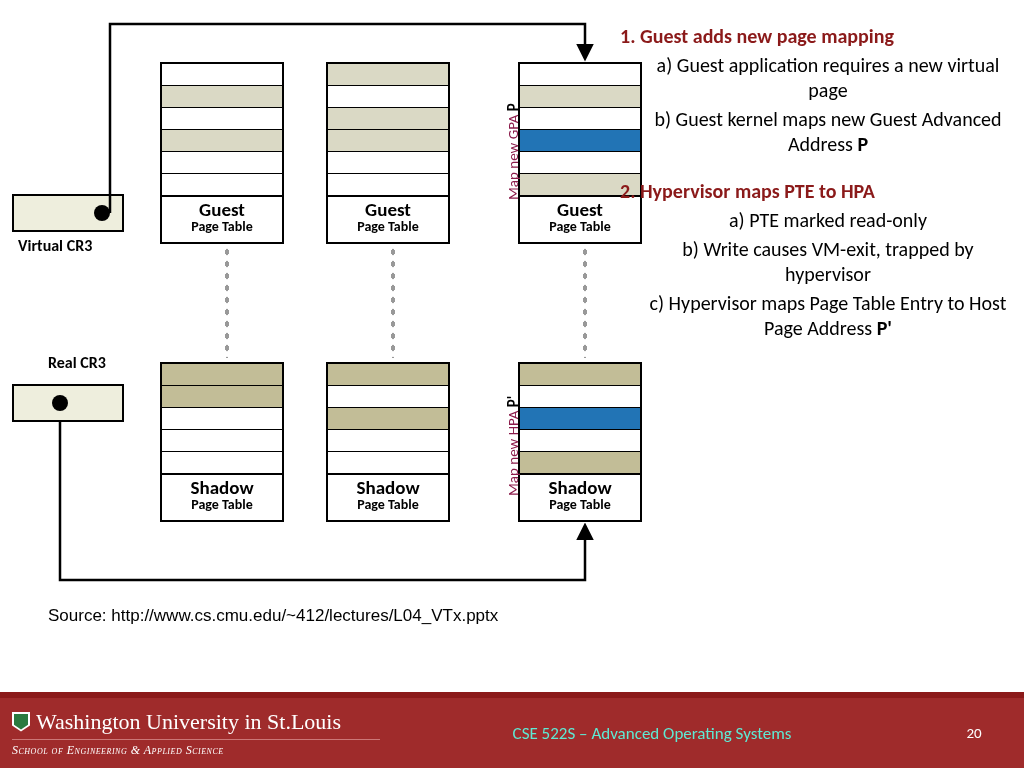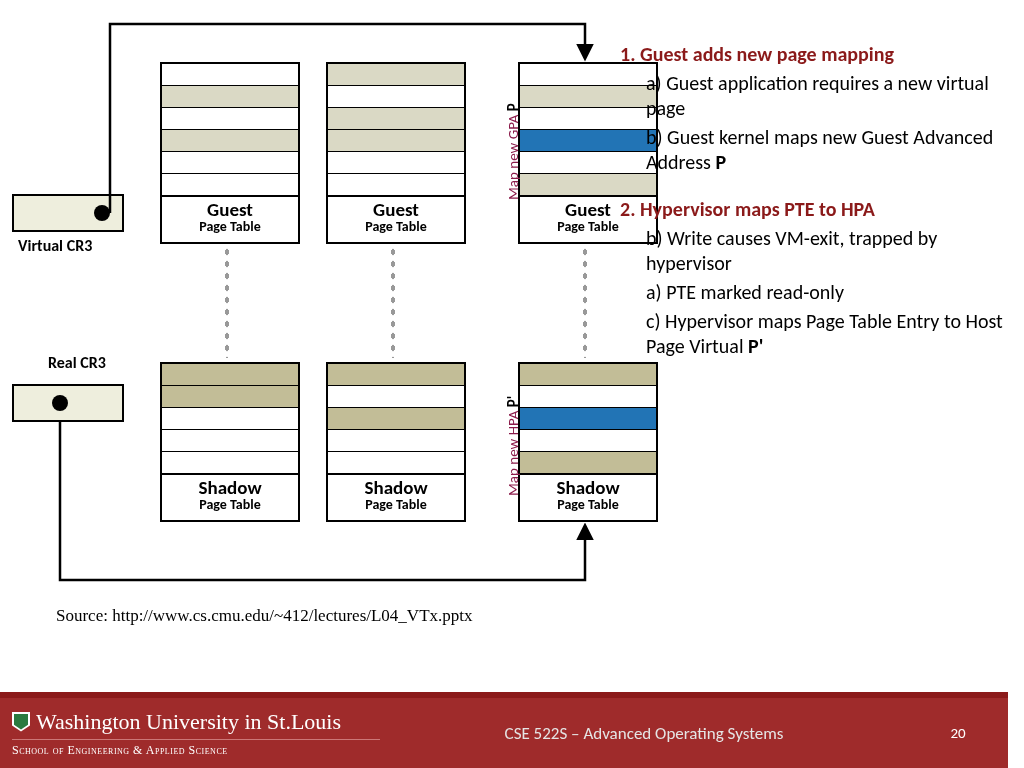--- a/index.html
+++ b/index.html
@@ -1,36 +1,36 @@
 <!DOCTYPE html>
 <html><head>
 <meta charset="utf-8">
 <style>
   * { box-sizing: border-box; margin: 0; padding: 0; }
   body { width: 1024px; height: 768px; font-family: Calibri, Arial, sans-serif; background: #fff; position: relative; overflow: hidden; }
   
   .slide { width: 100%; height: 100%; position: relative; }
   
   
-  .footer { position: absolute; bottom: 0; left: 0; right: 16px; height: 78px; }
+  .footer { position: absolute; bottom: 0; left: 0; right: 0; height: 78px; }
   .footer-darkline { position: absolute; bottom: 70px; left: 0; right: 0; height: 6px; background: #8b1a1a; }
   .footer-main { position: absolute; bottom: 0; left: 0; right: 0; height: 70px; background: #9f2b2b; display: flex; align-items: center; }
   .footer-logo { width: 380px; height: 100%; display: flex; flex-direction: column; justify-content: center; padding-left: 12px; color: #fff; }
   .footer-univ { font-family: Georgia, serif; font-size: 22px; }
-  .footer-school { font-family: Georgia, serif; font-size: 12px; letter-spacing: 0.5px; border-top: 1px solid #c77; margin-top: 4px; padding-top: 3px; font-variant: small-caps; }
-  .footer-course { flex: 1; text-align: center; color: #e5e5e5; font-size: 17px; }
+  .footer-school { font-family: Georgia, serif; font-size: 12px; letter-spacing: 0.5px; border-top: 1px solid #c77; margin-top: 4px; padding-top: 3px; font-variant: small-caps; font-style: italic; }
+  .footer-course { flex: 1; text-align: center; color: #5eead4; font-size: 17px; }
   .footer-page { width: 100px; text-align: center; color: #fff; font-size: 15px; }
   .shield { display: inline-block; width: 18px; height: 20px; background: #fff; margin-right: 6px; vertical-align: -3px; clip-path: polygon(0 0, 100% 0, 100% 70%, 50% 100%, 0 70%); position: relative; }
   .shield::after { content:""; position:absolute; inset:2px; background:#2b7a3f; clip-path: polygon(0 0, 100% 0, 100% 70%, 50% 100%, 0 70%); }
   
   
   .diagram { position: absolute; top: 0; left: 0; width: 620px; height: 640px; }
   
   
-  .pt { position: absolute; width: 140px; border: 2px solid #000; background: #fff; }
+  .pt { position: absolute; width: 124px; border: 2px solid #000; background: #fff; }
   .pt .row { height: 22px; border-bottom: 1px solid #000; background: #fff; }
   .pt .row.fill-a { background: #dad9c5; } 
   .pt .row.fill-b { background: #c2bd97; } 
   .pt .row.fill-blue { background: #2274b5; }
   .pt .row:first-child { border-top: none; }
   .pt .label { height: 46px; border-top: 1px solid #000; text-align: center; padding-top: 3px; }
   .pt .label .t1 { font-weight: bold; font-size: 19px; line-height: 1; }
   .pt .label .t2 { font-size: 14px; line-height: 1.1; font-weight: bold; }
   
   
@@ -43,27 +43,27 @@
   .dotv::before { content: ""; position: absolute; inset: 0; background-image: radial-gradient(#999 42%, transparent 43%); background-size: 6px 12px; background-repeat: repeat-y; }
   
   
   svg.arrows { position: absolute; top: 0; left: 0; width: 620px; height: 640px; pointer-events: none; }
   
   
   .vlabel { position: absolute; transform: rotate(-90deg); transform-origin: left top; font-size: 15px; color: #8b1a4a; white-space: nowrap; }
   .vlabel b { color: #000; }
   
   
-  .rcol { position: absolute; top: 24px; left: 620px; width: 390px; font-size: 20px; line-height: 1.25; margin-top: 18px; }
+  .rcol { position: absolute; top: 24px; left: 620px; width: 390px; font-size: 20px; line-height: 1.25; }
   .rcol .h { color: #8b1a1a; font-weight: bold; }
-  .rcol .sub { padding-left: 26px; }
+  .rcol .sub { padding-left: 26px; text-align: center; }
   .rcol .item { margin-bottom: 4px; }
   .rcol .spacer { height: 18px; }
   
-  .source { position: absolute; left: 56px; top: 606px; font-size: 17px; font-family: Liberation Serif, serif; }
+  .source { position: absolute; left: 48px; top: 606px; font-size: 17px; font-family: Liberation Sans, sans-serif; }
 </style>
 </head>
 <body>
 
 <div class="slide">
 
   <div class="diagram">
 
     <div class="crbox" style="left:12px;top:194px;">
       <div class="dot" style="right:12px;"></div>
@@ -169,23 +169,23 @@
       <path d="M 60 420 L 60 580 L 585 580 L 585 526" fill="none" stroke="#000" stroke-width="2.5" marker-end="url(#ah)"></path>
     </svg>
   </div>
 
   <div class="rcol">
     <div class="item"><span class="h"><span>1. </span><span>Guest adds new page mapping</span></span></div>
     <div class="item sub">a) Guest application requires a new virtual page</div>
     <div class="item sub"><span>b) Guest kernel maps new Guest Advanced Address </span><b>P</b></div>
     <div class="spacer"></div>
     <div class="item"><span class="h"><span>2. </span><span>Hypervisor maps PTE to HPA</span></span></div>
+    <div class="item sub">a) PTE marked read-only</div>
     <div class="item sub">b) Write causes VM-exit, trapped by hypervisor</div>
-    <div class="item sub">a) PTE marked read-only</div>
-    <div class="item sub"><span>c) Hypervisor maps Page Table Entry to Host Page Virtual </span><b>P'</b></div>
+    <div class="item sub"><span>c) Hypervisor maps Page Table Entry to Host Page Address </span><b>P'</b></div>
   </div>
 
   <div class="source">Source: http://www.cs.cmu.edu/~412/lectures/L04_VTx.pptx</div>
 
   <div class="footer">
     <div class="footer-darkline"></div>
     <div class="footer-main">
       <div class="footer-logo">
         <div><span class="shield"></span><span class="footer-univ">Washington University in St.Louis</span></div>
         <div class="footer-school">School of Engineering &amp; Applied Science</div>

